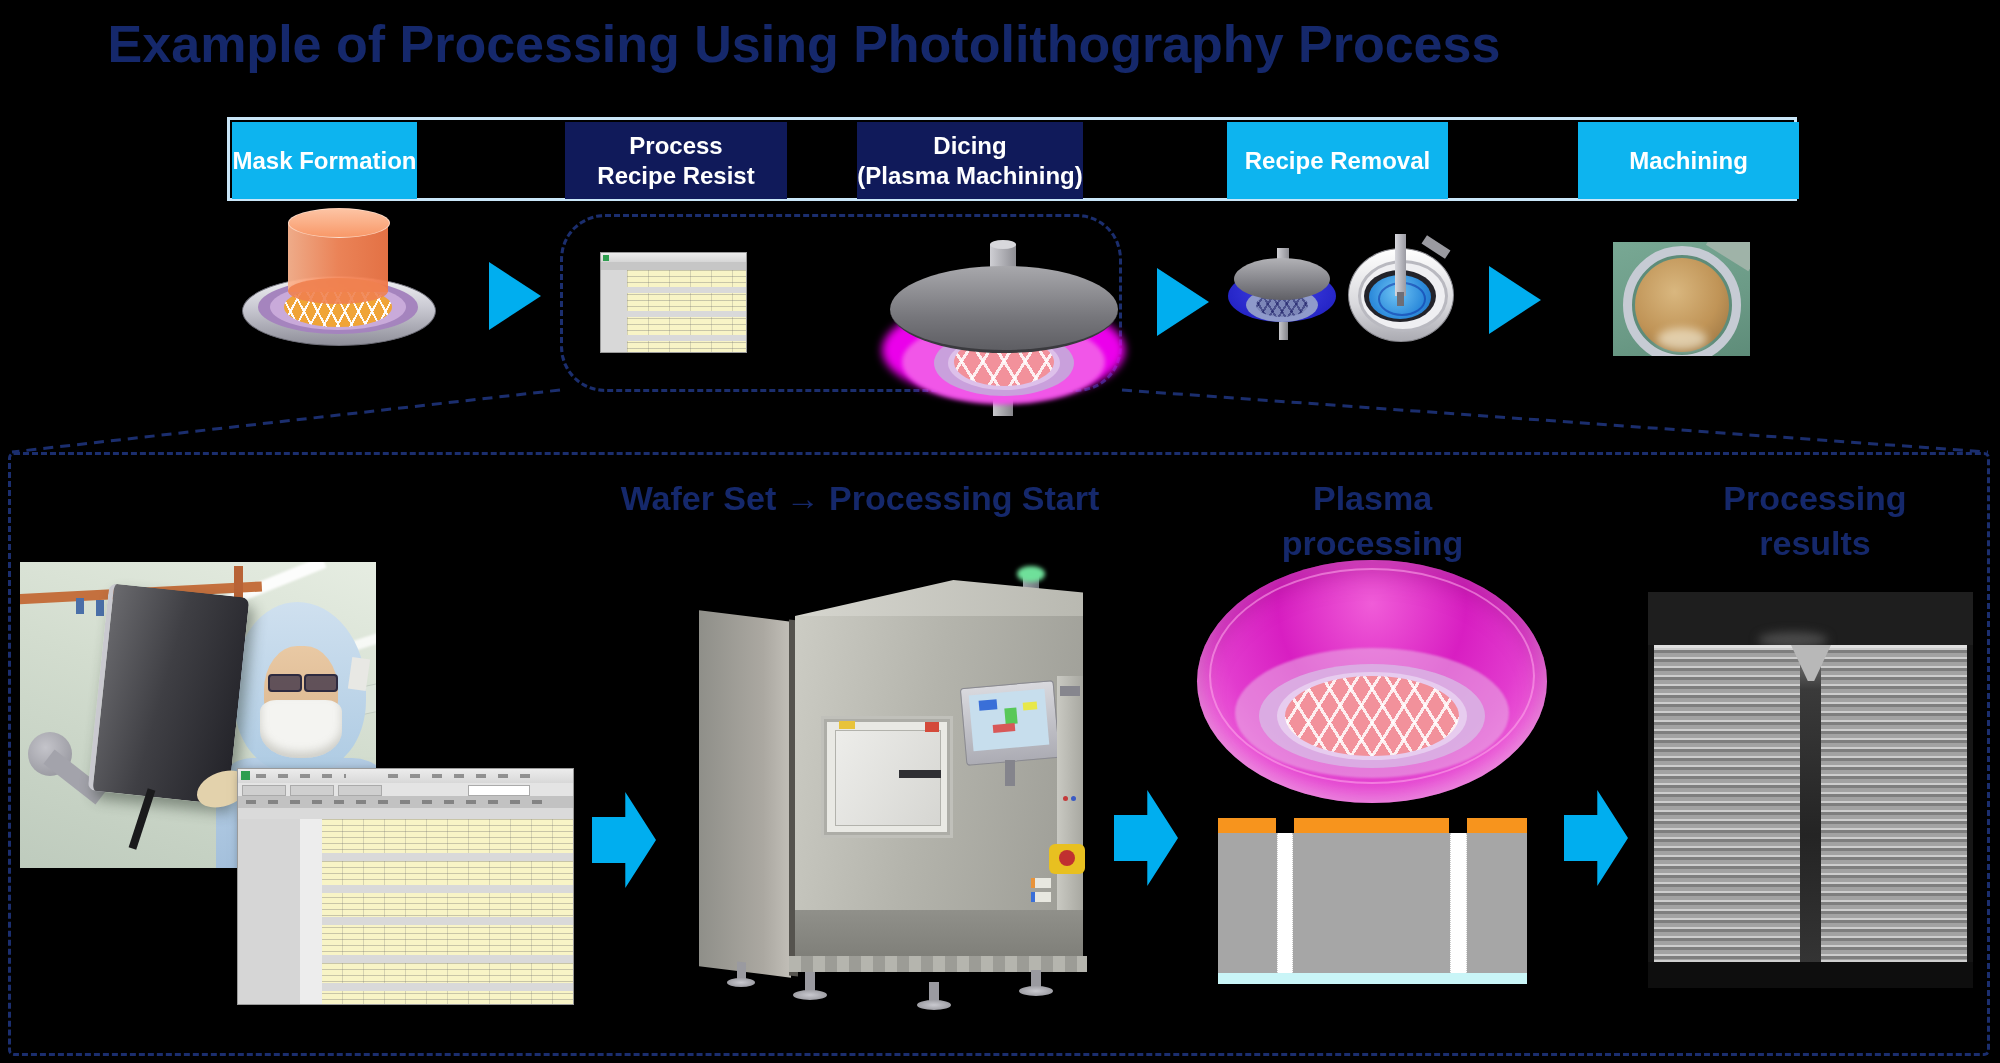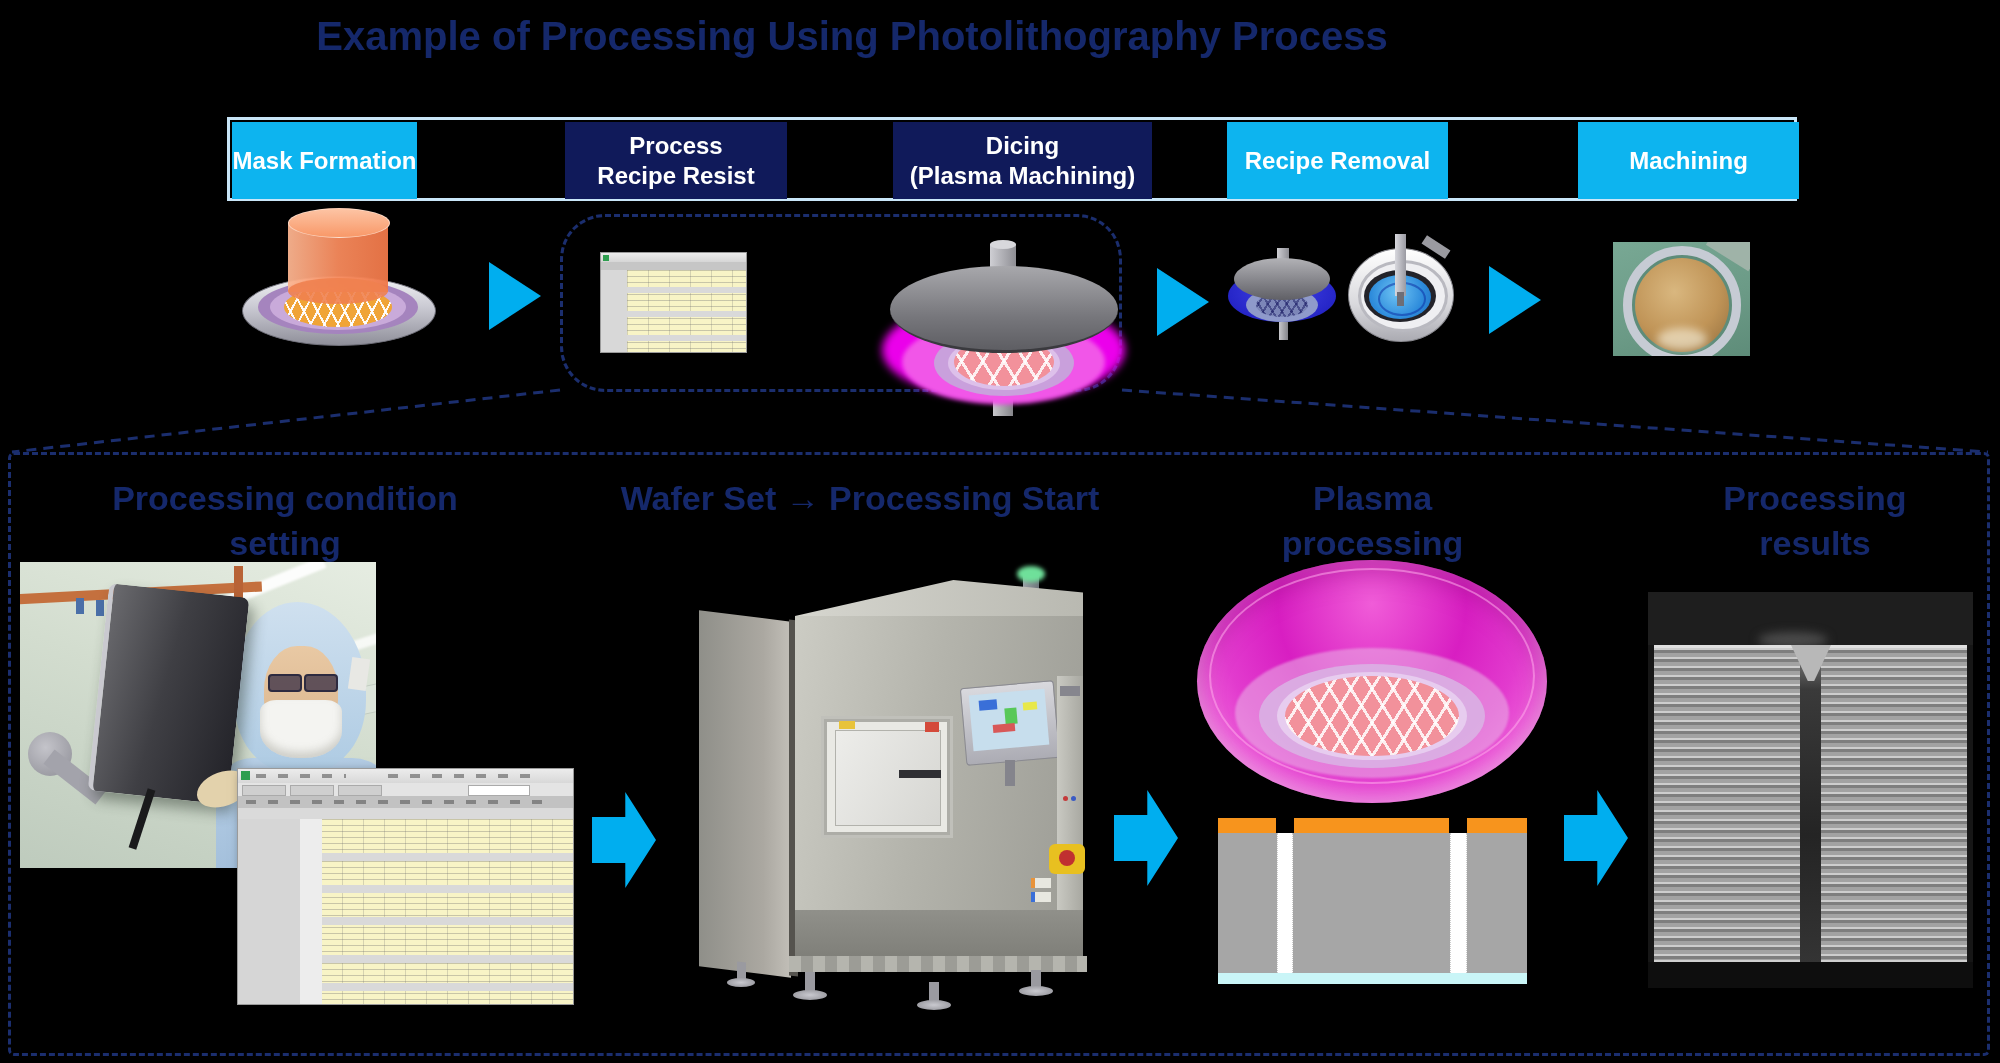--- a/index.html
+++ b/index.html
@@ -1,21 +1,21 @@
 <!DOCTYPE html>
 <html><head>
 <meta charset="utf-8">
 <style>
   html,body{margin:0;padding:0;background:#000;}
   .page{position:relative;width:2000px;height:1063px;background:#000;overflow:hidden;
         font-family:"Liberation Sans",sans-serif;}
   .abs{position:absolute;}
   .ell{position:absolute;border-radius:50%;}
   .title{position:absolute;left:0;top:14px;width:1608px;text-align:center;
-         font-size:40px;font-weight:bold;color:#15286B;letter-spacing:0px;margin-left:48px;}
+         font-size:52px;font-weight:bold;color:#15286B;letter-spacing:0px;}
   
   .strip{position:absolute;left:227px;top:117px;width:1570px;height:84px;
          border:3px solid #C9E6F8;box-sizing:border-box;}
   .step{position:absolute;top:122px;height:77px;display:flex;align-items:center;justify-content:center;}
   .step-cyan{background:#0DB4EF;}
   .step-navy{background:#101A5A;}
   .step-label{color:#fff;font-size:24px;font-weight:bold;text-align:center;
               line-height:1.25;white-space:pre-line;}
   
   .tri-arrow{position:absolute;background:#00AEEF;clip-path:polygon(0 0,100% 50%,0 100%);}
@@ -54,21 +54,21 @@
   <div class="title">Example of Processing Using Photolithography Process</div>
 
   <div class="strip"></div>
   <div class="step step-cyan" style="left:232px;width:185px;">
     <span class="step-label">Mask Formation</span>
   </div>
   <div class="step step-navy" style="left:565px;width:222px;">
     <span class="step-label">Process
 Recipe Resist</span>
   </div>
-  <div class="step step-navy" style="left:893px;width:259px;justify-content:center;">
+  <div class="step step-navy" style="left:857px;width:226px;justify-content:center;">
     <span class="step-label">Dicing
 (Plasma Machining)</span>
   </div>
   <div class="step step-cyan" style="left:1227px;width:221px;">
     <span class="step-label">Recipe Removal</span>
   </div>
   <div class="step step-cyan" style="left:1578px;width:221px;">
     <span class="step-label">Machining</span>
   </div>
 
@@ -138,22 +138,20 @@
     <div class="ell" style="left:44px;top:86px;width:50px;height:22px;background:rgba(255,255,240,.55);filter:blur(4px);"></div>
   </div>
 
   <svg class="fan" width="2000" height="1063" viewBox="0 0 2000 1063">
     <line x1="560" y1="390" x2="12" y2="452" stroke="#1B2E6E" stroke-width="3" stroke-dasharray="10 7"></line>
     <line x1="1122" y1="390" x2="1988" y2="452" stroke="#1B2E6E" stroke-width="3" stroke-dasharray="10 7"></line>
   </svg>
 
   <div class="panel"></div>
 
-  <div class="caption" style="left:60px;width:450px;">Processing condition
-setting</div>
   <div class="caption" style="left:610px;width:500px;">Wafer Set → Processing Start</div>
   <div class="caption" style="left:1200px;width:345px;">Plasma
 processing</div>
   <div class="caption" style="left:1650px;width:330px;">Processing
 results</div>
 
   <div class="abs" style="left:20px;top:562px;width:356px;height:306px;overflow:hidden;background:linear-gradient(200deg,#E6EDE2 0%,#D3DDCF 45%,#BECBBD 100%);">
     <div class="abs" style="left:150px;top:24px;width:160px;height:12px;background:rgba(255,255,255,.9);transform:rotate(-22deg);filter:blur(1px);"></div>
     <div class="abs" style="left:235px;top:90px;width:130px;height:10px;background:rgba(255,255,255,.75);transform:rotate(-18deg);filter:blur(1px);"></div>
     <div class="abs" style="left:290px;top:128px;width:72px;height:26px;background:#DCE4DA;border:1px solid #C2CCC0;transform:rotate(-12deg);"></div>

